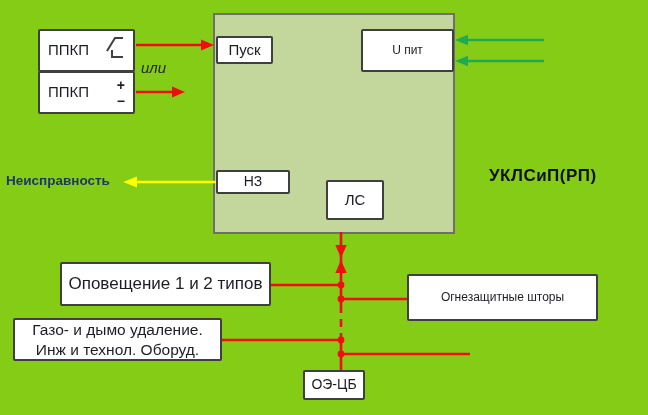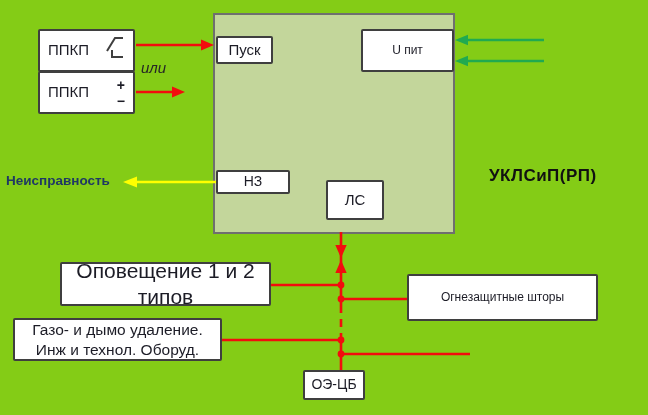--- a/index.html
+++ b/index.html
@@ -24,21 +24,21 @@
   #ppkp1-box{left:38px;top:29px;width:97px;height:43px;justify-content:space-between;padding:0 8px;}
   #ppkp2-box{left:38px;top:71px;width:97px;height:43px;justify-content:space-between;padding:0 8px;}
   .pm-col{display:flex;flex-direction:column;align-items:center;line-height:1;font-weight:bold;font-size:14px;}
   .pm-col span{display:block;}
   .pm-minus{margin-top:2px;}
   #pusk-box{left:216px;top:36px;width:57px;height:28px;}
   #upit-box{left:361px;top:29px;width:93px;height:43px;font-size:12px;}
   #nz-box{left:216px;top:170px;width:74px;height:24px;font-size:14px;}
   #ls-box{left:310px;top:180px;width:58px;height:40px;margin-left:16px;}
   #bp-box{left:544px;top:27px;width:94px;height:46px;}
-  #opoveshenie-box{left:60px;top:262px;width:211px;height:44px;font-size:21px;}
+  #opoveshenie-box{left:60px;top:262px;width:211px;height:44px;font-size:17px;}
   #gazo-box{left:13px;top:318px;width:209px;height:43px;font-size:15.5px;flex-direction:column;}
   #shtory-box{left:407px;top:274px;width:191px;height:47px;font-size:12px;}
   #avar-box{left:470px;top:331px;width:128px;height:46px;font-size:15.5px;flex-direction:column;}
   #oecb-box{left:303px;top:370px;width:62px;height:30px;font-size:14px;}
 </style>
 </head>
 <body>
 
 <div id="canvas">
 

